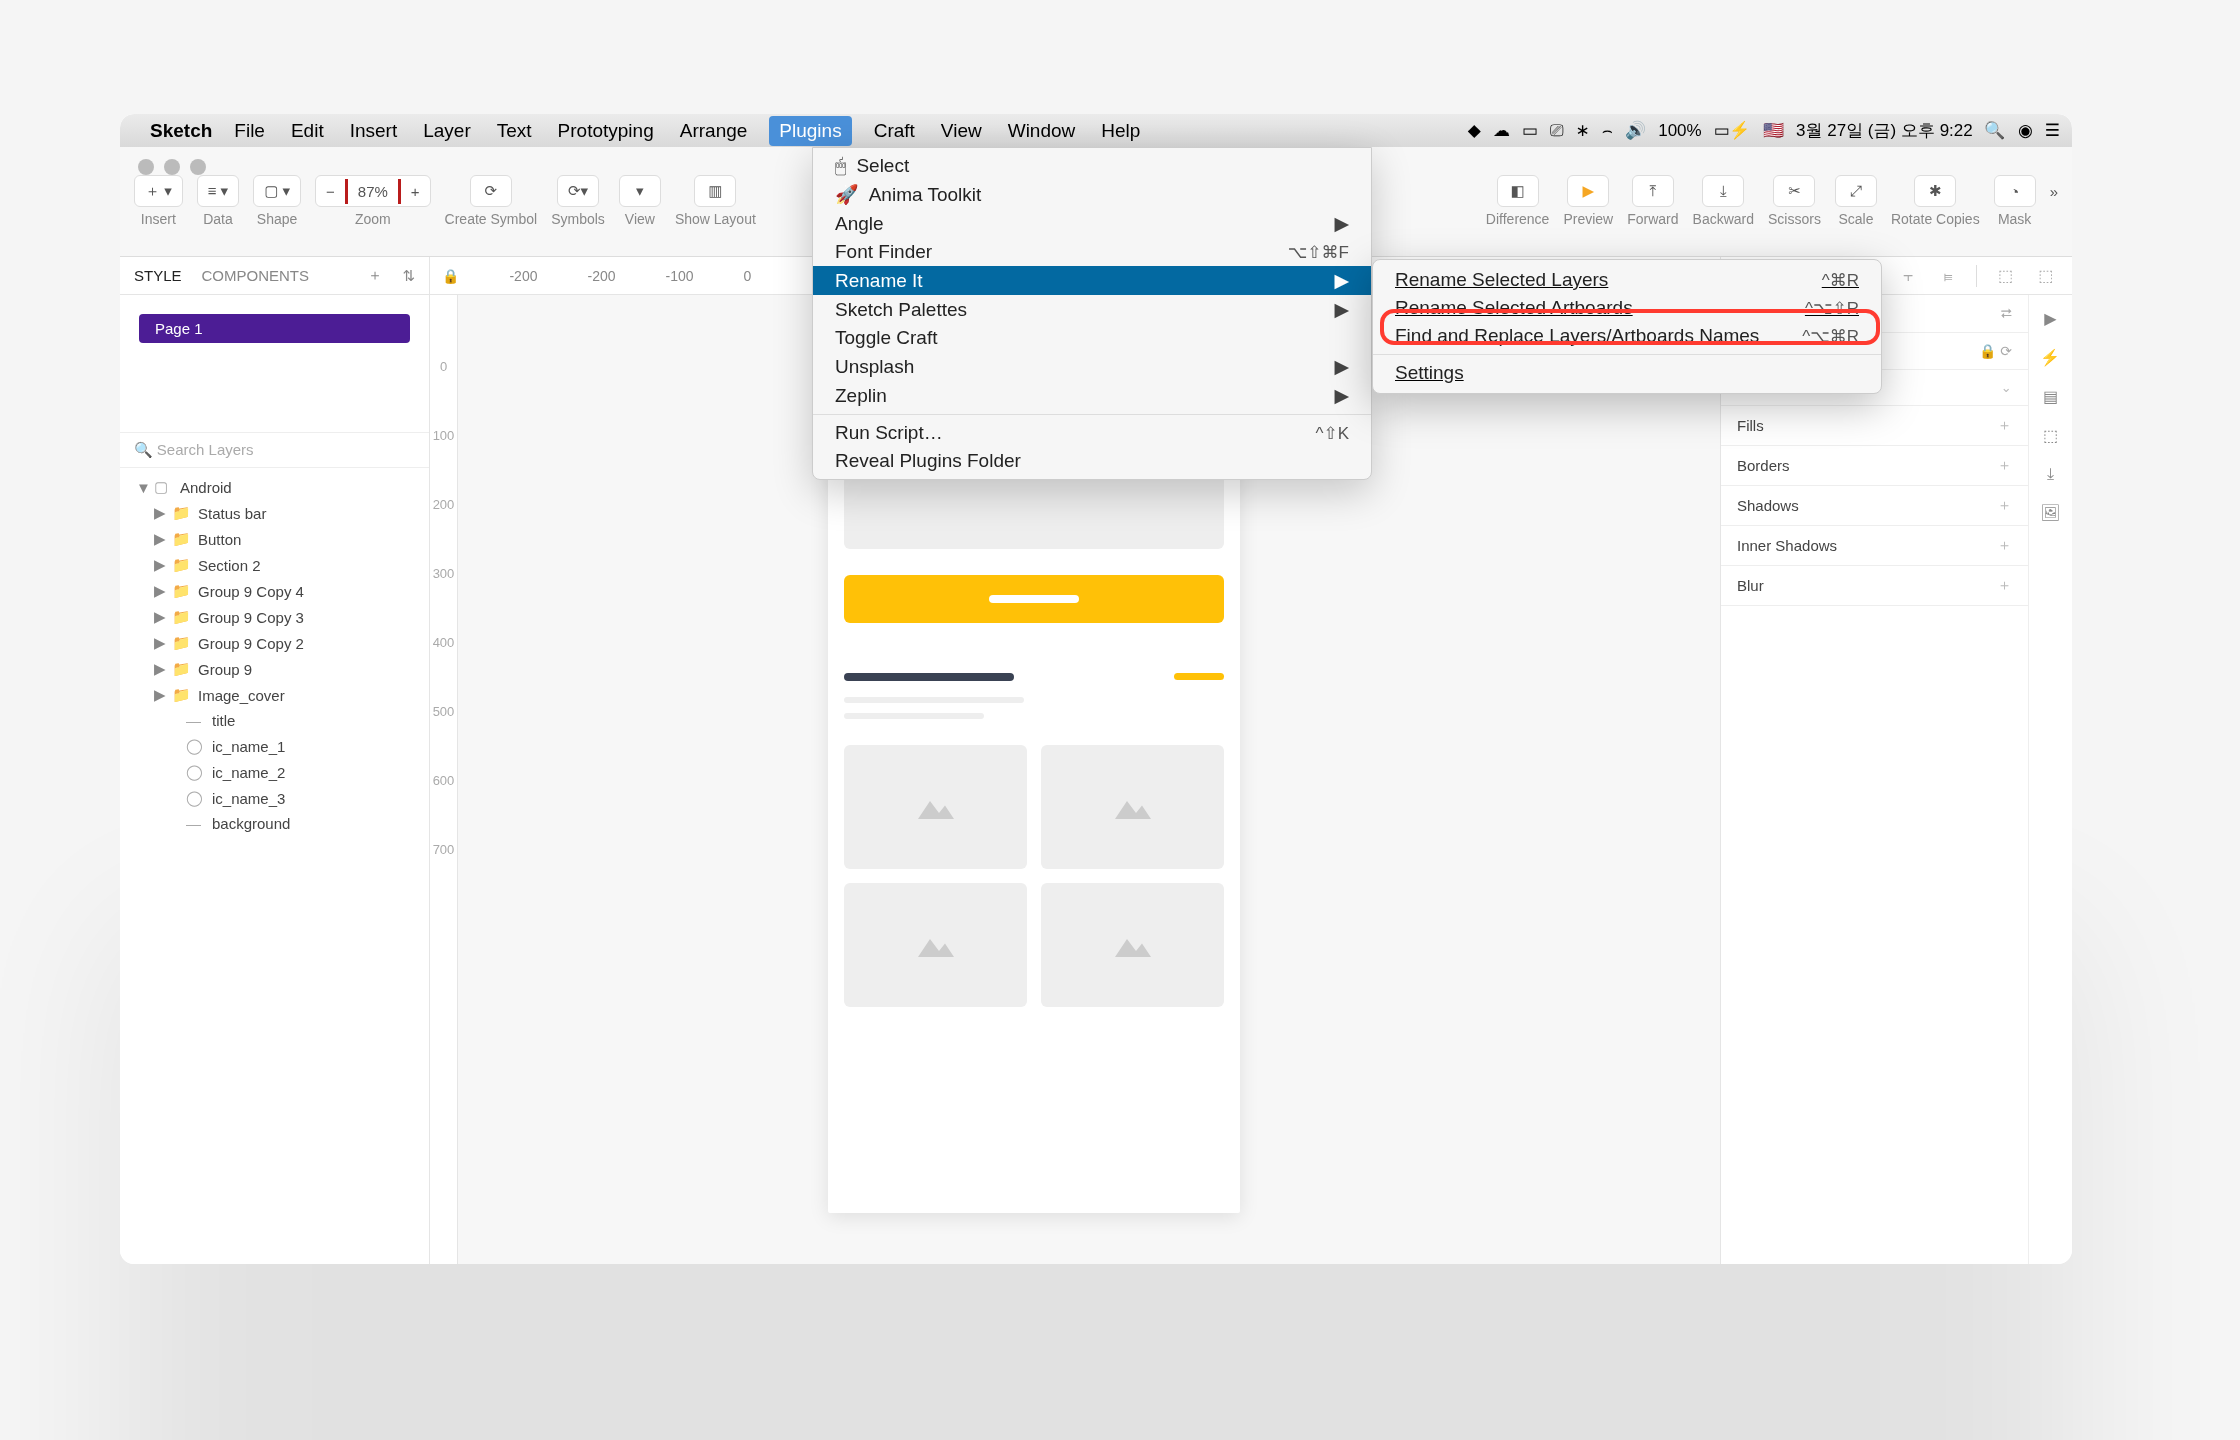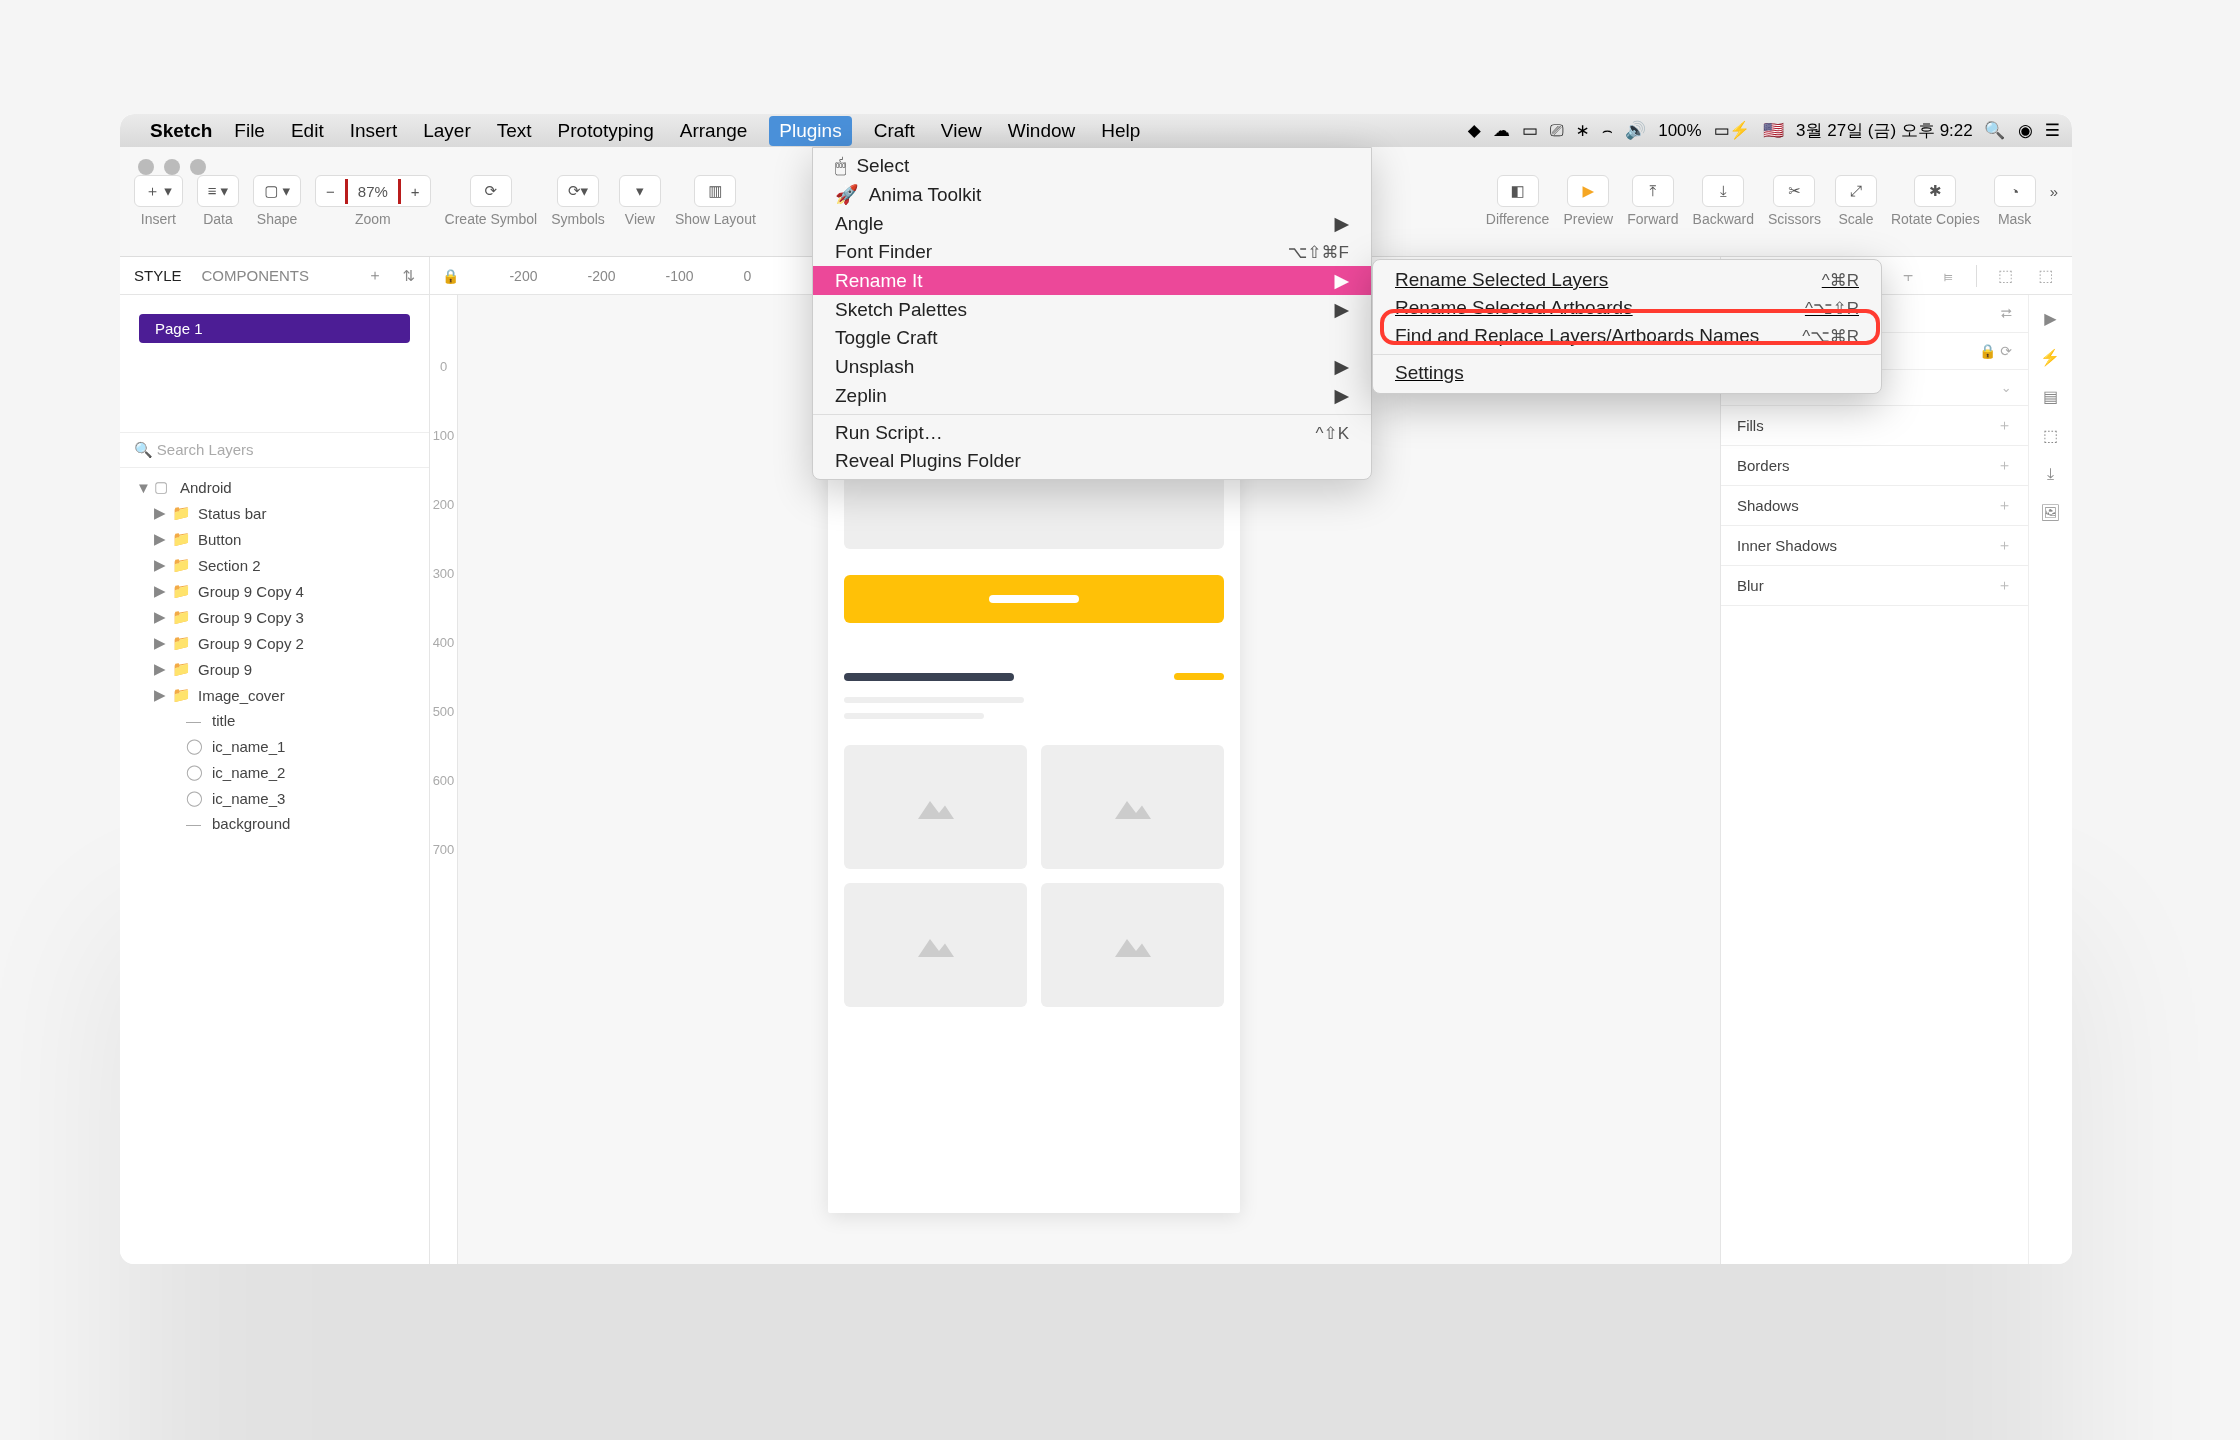--- a/index.html
+++ b/index.html
@@ -70,21 +70,21 @@
 .right-row { padding:10px 16px; border-bottom:1px solid #eee; color:#444; display:flex; align-items:center;}
 .right-row.header { color:#888; font-size:13px; letter-spacing:.3px;}
 .right-field { display:flex; padding:10px 16px; gap:22px; border-bottom:1px solid #eee; color:#aaa; font-size:14px;}
 .right-strip { width:44px; border-left:1px solid #eee; display:flex; flex-direction:column; align-items:center; gap:20px; padding-top:14px; color:#888;}
 .plus-btn { margin-left:auto; color:#bbb;}
 
 
 .dropdown1 { position:absolute; left:692px; top:33px; width:560px; background:#f6f6f6; border:1px solid #ccc; border-radius:0 0 8px 8px; box-shadow:0 12px 40px rgba(0,0,0,.2); font-size:19px; padding:4px 0;}
 .dd-item { padding:3px 22px; display:flex; align-items:center; gap:10px; color:#222;}
 .dd-item .sub { margin-left:auto; color:#444;}
-.dd-item.sel { background:#ec4899; color:#fff;}
+.dd-item.sel { background:#0369a1; color:#fff;}
 .dd-item.sel .sub{color:#fff;}
 .dd-sep { height:1px; background:#ddd; margin:4px 0;}
 .dd-shortcut{margin-left:auto; font-size:17px; color:#555;}
 
 .dropdown2 { position:absolute; left:1252px; top:145px; width:510px; background:#f6f6f6; border:1px solid #ccc; border-radius:8px; box-shadow:0 12px 40px rgba(0,0,0,.25); font-size:19px; padding:6px 0;text-decoration:underline;}
 .highlight-ring { position:absolute; left:1260px; top:195px; width:500px; height:36px; border:4px solid #ff3b30; border-radius:14px; pointer-events:none;}
 </style>
 </head>
 <body>
 

